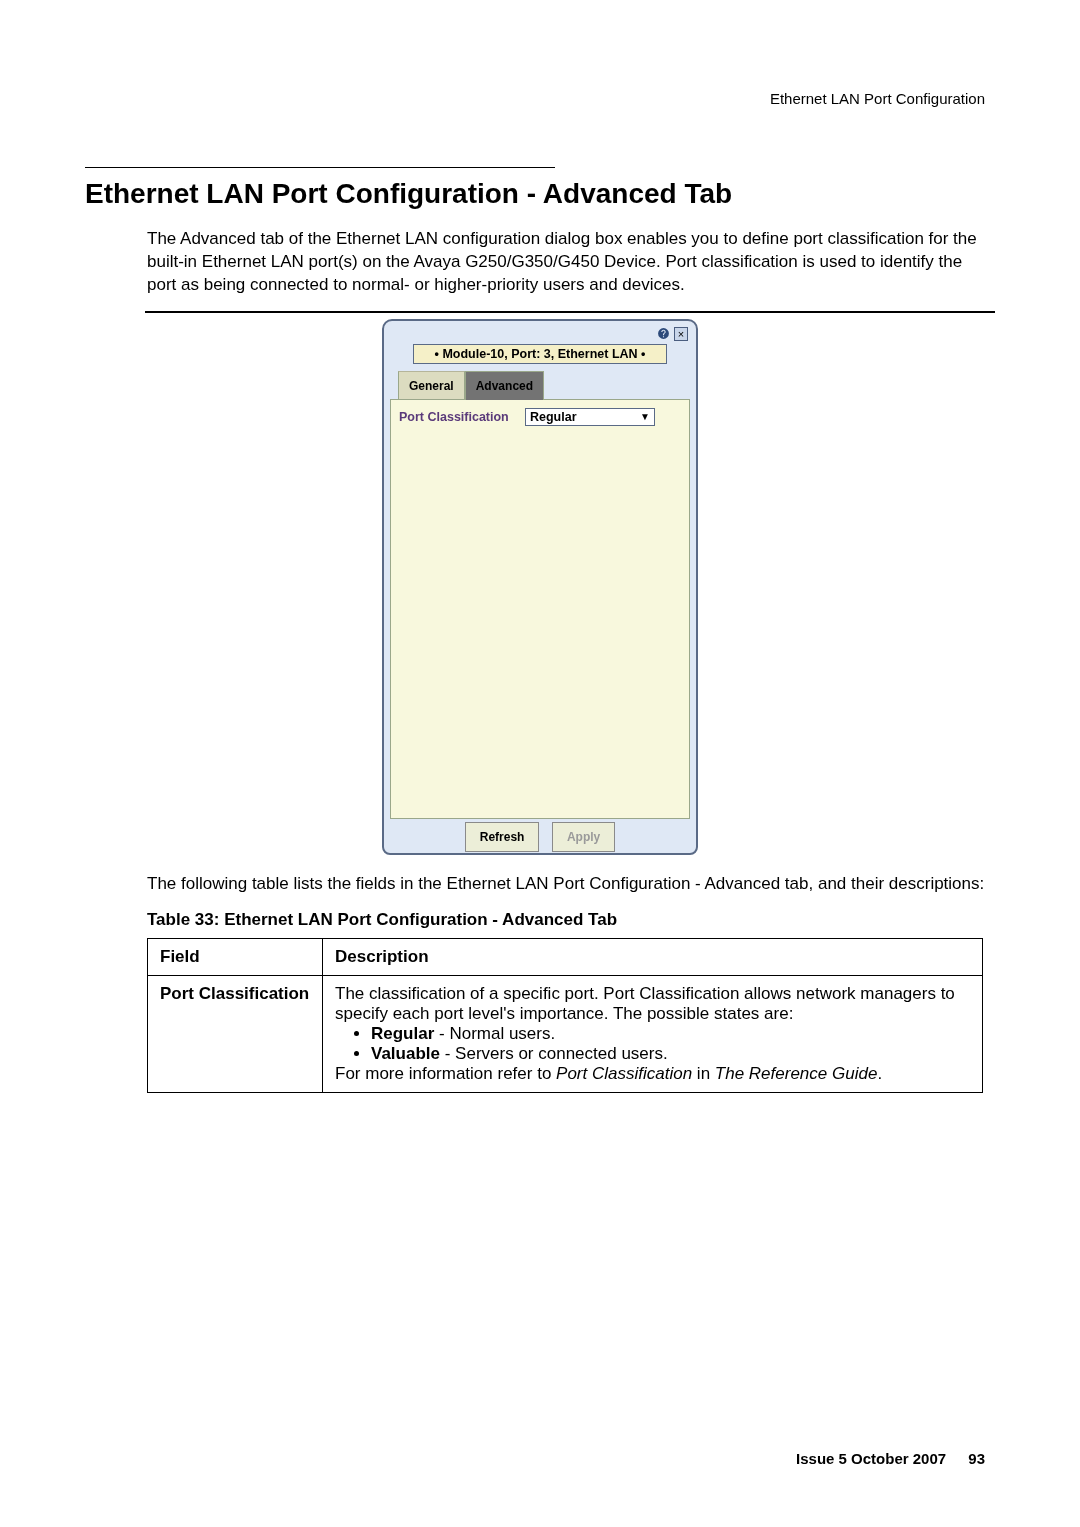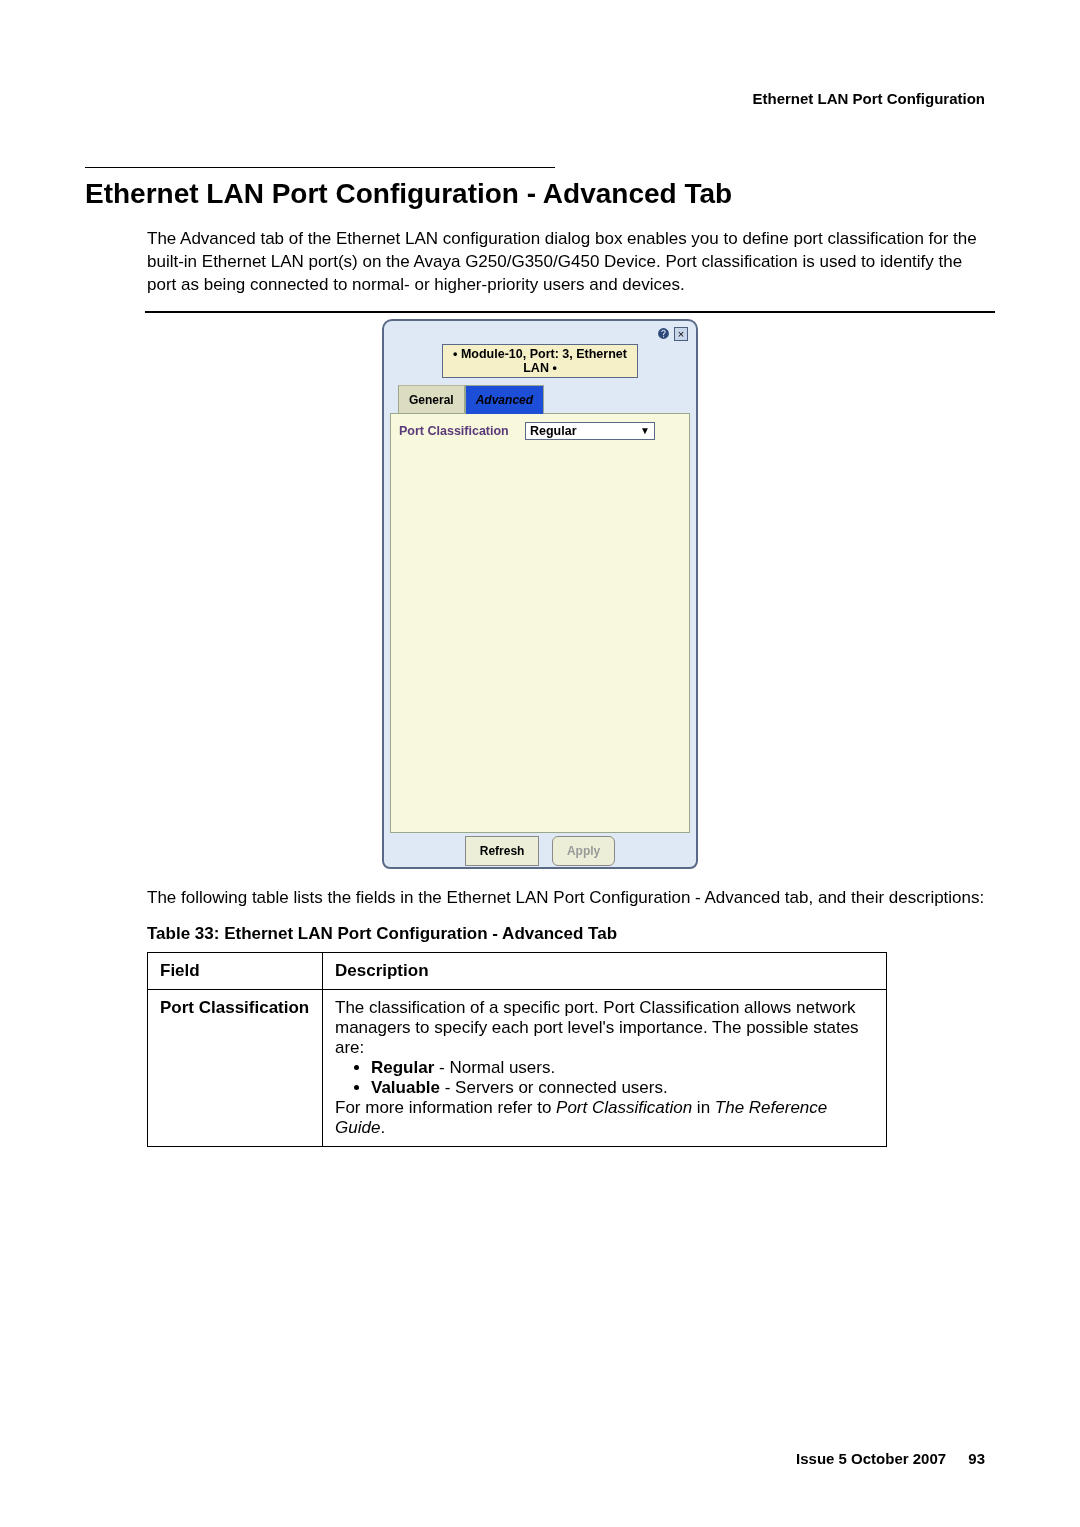--- a/index.html
+++ b/index.html
@@ -9,21 +9,21 @@
     width: 1080px;
     height: 1527px;
     position: relative;
     color: #000;
   }
   .page {
     padding: 90px 85px 0 85px;
   }
   .running-header {
     text-align: right;
-    font-weight: bold;
+    font-weight: normal;
     font-size: 15px;
     margin-bottom: 60px;
     padding-right: 10px;
   }
   .hr-top {
     border: none;
     border-top: 1.2px solid #000;
     width: 470px;
     margin-bottom: 10px;
   }
@@ -83,21 +83,21 @@
     text-align: center;
     vertical-align: top;
   }
   .breadcrumb-box {
     border: 1px solid #5a6a86;
     background: #f5f0c8;
     font-size: 12.5px;
     font-weight: bold;
     padding: 2px 4px;
     margin: 0 auto 6px auto;
-    width: 196px;
+    width: 254px;
     text-align: center;
   }
   .tab-row {
     display: flex;
     margin-left: 8px;
   }
   .tab {
     font-size: 12px;
     font-weight: bold;
     padding: 7px 10px;
@@ -106,23 +106,22 @@
     background: #e8e8c6;
     position: relative;
     top: 1px;
     cursor: pointer;
   }
   .tab.inactive {
     background: #dcdcc0;
     border-top-color: #b5b59a;
   }
   .tab.active {
-    background: #1d4ed8;
+    background: #737373;
     z-index: 2;
-    font-style: italic;
   }
   .tab-panel {
     border: 1px solid #9aa78a;
     background: #f8f8dd;
     height: 420px;
     padding: 8px 8px;
     position: relative;
   }
   .field-row {
     display: flex;
@@ -158,32 +157,31 @@
     font-weight: bold;
     border: 1px solid #8a8a8a;
     background: #eceed8;
     padding: 7px 14px;
     margin: 0 4px;
     cursor: pointer;
   }
   .dlg-btn.disabled {
     color: #9a9a9a;
     cursor: default;
-    border-radius: 6px;
   }
   .table-caption {
     font-size: 17px;
     font-weight: bold;
     margin-left: 62px;
     margin-bottom: 8px;
   }
   table.desc-table {
     margin-left: 62px;
     border-collapse: collapse;
-    width: 740px;
+    width: 836px;
     font-size: 17px;
   }
   table.desc-table th, table.desc-table td {
     border: 1.2px solid #000;
     padding: 8px 12px;
     text-align: left;
     vertical-align: top;
   }
   table.desc-table th {
     font-weight: bold;

